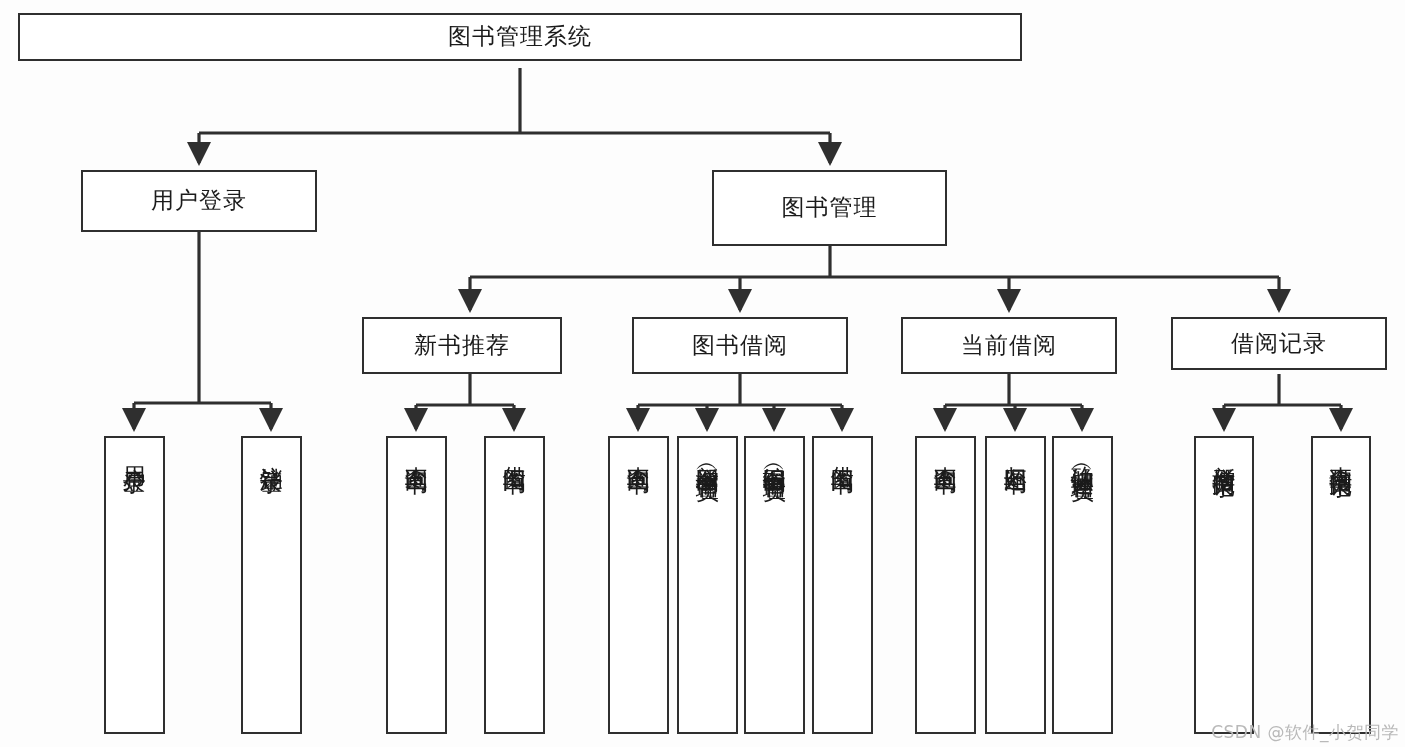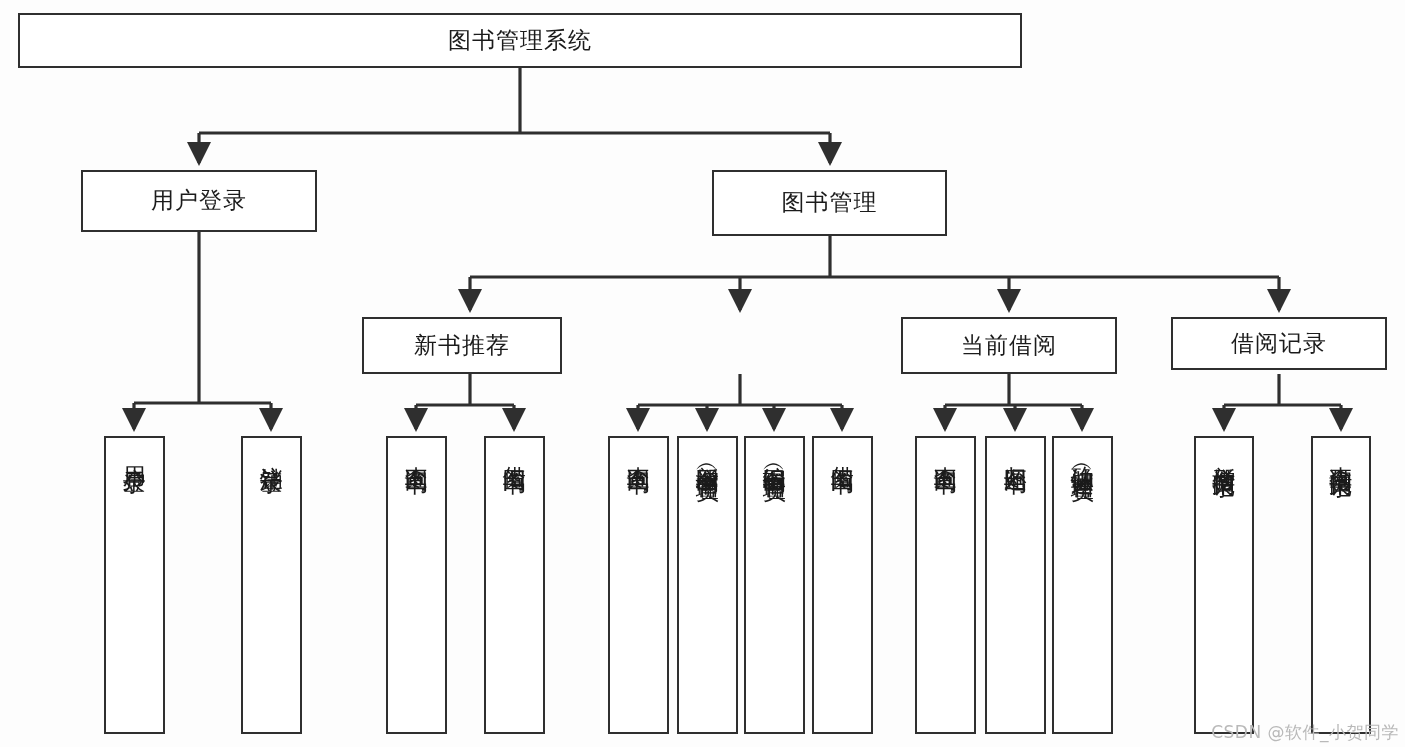--- a/index.html
+++ b/index.html
@@ -117,33 +117,36 @@
       <path d="M 1015 405 L 1015 429" marker-end="url(#arrow)"></path>
       <path d="M 1082 405 L 1082 429" marker-end="url(#arrow)"></path>
 
       <path d="M 1279 374 L 1279 405"></path>
       <path d="M 1224 405 L 1341 405"></path>
       <path d="M 1224 405 L 1224 429" marker-end="url(#arrow)"></path>
       <path d="M 1341 405 L 1341 429" marker-end="url(#arrow)"></path>
     </g>
   </svg>
 
-  <div class="node h root" style="left:18px;top:13px;width:1004px;height:55px;">
+  <div class="node h root" style="left:18px;top:13px;width:1004px;height:48px;">
     <span class="lbl">图书管理系统</span>
   </div>
 
   <div class="node h" style="left:81px;top:170px;width:236px;height:62px;">
     <span class="lbl">用户登录</span>
   </div>
-  <div class="node h" style="left:712px;top:170px;width:235px;height:66px;">
+  <div class="node h" style="left:712px;top:170px;width:235px;height:76px;">
     <span class="lbl">图书管理</span>
   </div>
 
   <div class="node h" style="left:362px;top:317px;width:200px;height:57px;">
     <span class="lbl">新书推荐</span>
+  </div>
+  <div class="node h" style="left:632px;top:317px;width:216px;height:57px;">
+    <span class="lbl">图书借阅</span>
   </div>
   <div class="node h" style="left:901px;top:317px;width:216px;height:57px;">
     <span class="lbl">当前借阅</span>
   </div>
   <div class="node h" style="left:1171px;top:317px;width:216px;height:53px;">
     <span class="lbl">借阅记录</span>
   </div>
 
   <div class="node v" style="left:104px;top:436px;width:61px;height:298px;">
     <span class="lbl">用户登录</span>

